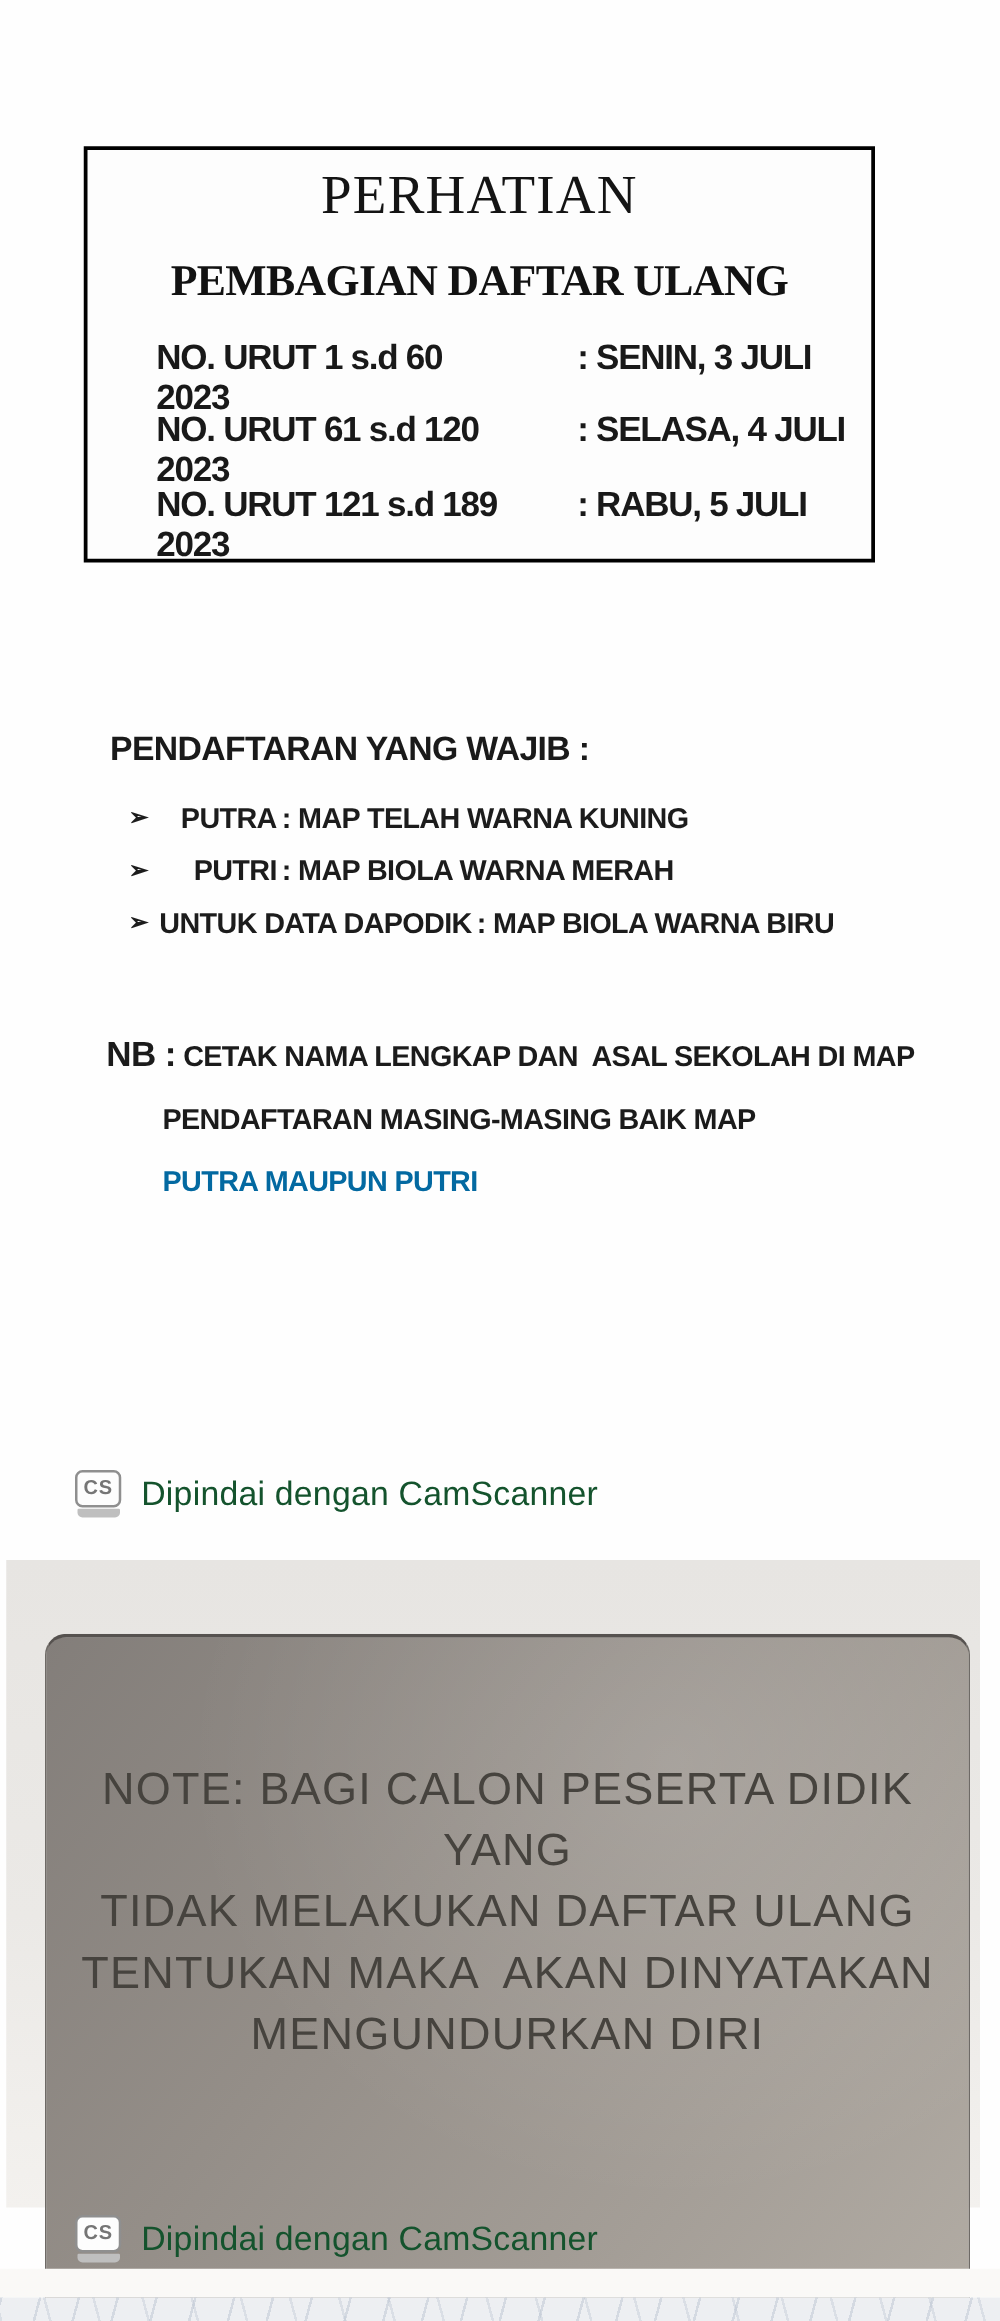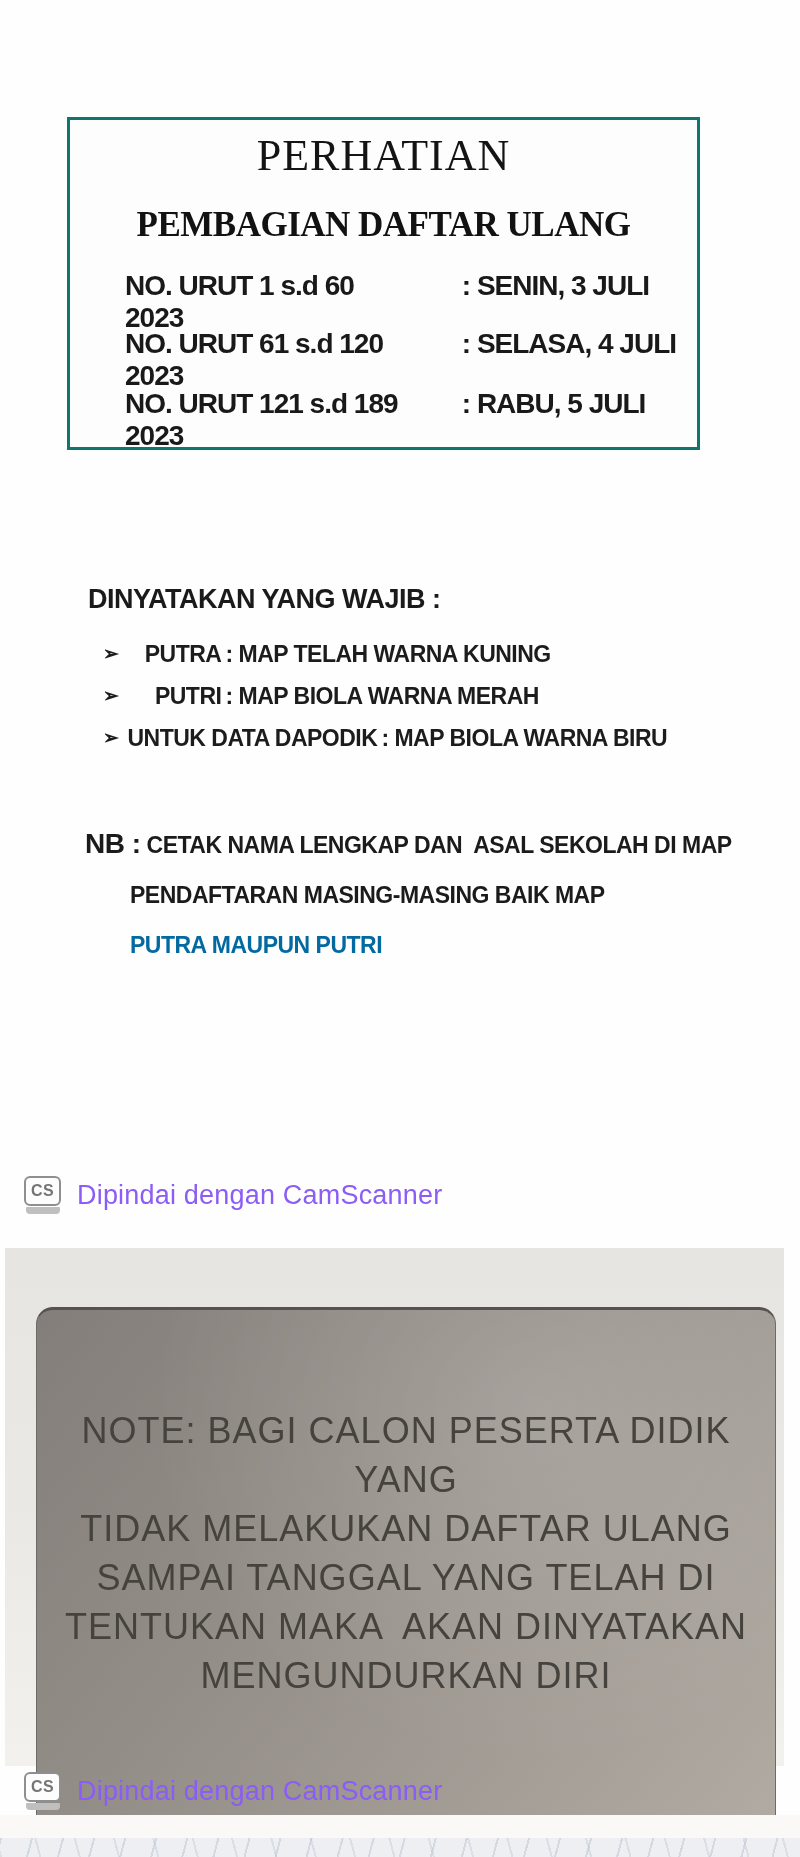--- a/index.html
+++ b/index.html
@@ -8,21 +8,21 @@
     width:800px;height:1857px;
     background:#fefefe;
     overflow:hidden;
     font-family:"Liberation Sans",sans-serif;
   }
   .t{white-space:pre-wrap;}
 
   
   .notice-box{
     position:absolute;left:67px;top:117px;width:633px;height:333px;
-    border:3px solid #0f766e;background:#fdfdfd;box-sizing:border-box;
+    border:3px solid #000000;background:#fdfdfd;box-sizing:border-box;
   }
   .notice-title{
     position:absolute;top:10px;left:0;width:100%;text-align:center;
     font-family:"Liberation Serif",serif;font-size:44px;font-weight:400;
     color:#141414;letter-spacing:1px;
   }
   .notice-subtitle{
     position:absolute;top:85px;left:0;width:100%;text-align:center;
     font-family:"Liberation Serif",serif;font-size:35px;font-weight:700;
     color:#121212;letter-spacing:-0.5px;
@@ -52,28 +52,28 @@
   .nb-label{font-size:28px;font-weight:700;letter-spacing:-0.5px;margin-right:6px;}
   .nb-text{font-size:23px;font-weight:700;letter-spacing:-0.5px;}
   .nb-line2{position:absolute;left:130px;top:882px;font-size:23px;font-weight:700;
     color:#1b1b1b;letter-spacing:-0.5px;white-space:nowrap;}
   .nb-line3{position:absolute;left:130px;top:932px;font-size:23px;font-weight:700;
     color:#0369a1;letter-spacing:-0.5px;white-space:nowrap;}
 
   
   .cam-footer{position:absolute;left:24px;display:flex;align-items:center;gap:13px;}
   .footer-1{top:1176px}.footer-2{top:1772px}
-  .cs-logo{display:block;width:40px;}
+  .cs-logo{display:block;width:40px;margin-left:36px;}
   .cs-box{
     display:block;width:33px;height:26px;border:2.5px solid #8f8f8f;border-radius:6px;
     color:#757575;font-weight:700;font-size:16px;line-height:26px;text-align:center;
     letter-spacing:.5px;background:#fdfdfd;
   }
   .cs-bar{display:block;width:34px;height:7px;background:#bfbfbf;border-radius:1px 1px 4px 4px;margin:1px 0 0 2px;}
-  .cam-text{font-size:27px;color:#8b5cf6;letter-spacing:0.2px;}
+  .cam-text{font-size:27px;color:#14532d;letter-spacing:0.2px;}
 
   
   .photo-band{
     position:absolute;left:5px;top:1248px;width:779px;height:518px;
     background:linear-gradient(180deg,#e7e5e2 0%,#ebe9e6 55%,#f3f1ee 100%);
   }
   .note-card{
     position:absolute;left:36px;top:1307px;width:740px;height:560px;box-sizing:border-box;
     background:
       radial-gradient(ellipse at 68% 18%, rgba(255,255,255,0.14), rgba(255,255,255,0) 55%),
@@ -118,21 +118,21 @@
     <div class="notice-row row-1">
       <span class="rlabel t">NO. URUT 61 s.d 120</span>
       <span class="rvalue t">: SELASA, 4 JULI 2023</span>
     </div>
     <div class="notice-row row-2">
       <span class="rlabel t">NO. URUT 121 s.d 189</span>
       <span class="rvalue t">: RABU, 5 JULI 2023</span>
     </div>
   </div>
 
-  <div class="req-heading t">DINYATAKAN YANG WAJIB :</div>
+  <div class="req-heading t">PENDAFTARAN YANG WAJIB :</div>
 
   <div class="req-item req-0">
     <span class="arrow t">➢</span><span class="blabel t">PUTRA</span><span class="bvalue t">: MAP TELAH WARNA KUNING</span>
   </div>
   <div class="req-item req-1">
     <span class="arrow t">➢</span><span class="blabel t">PUTRI</span><span class="bvalue t">: MAP BIOLA WARNA MERAH</span>
   </div>
   <div class="req-item req-2">
     <span class="arrow t">➢</span><span class="blabel t">UNTUK DATA DAPODIK</span><span class="bvalue t">: MAP BIOLA WARNA BIRU</span>
   </div>
@@ -150,21 +150,20 @@
     </span>
     <span class="cam-text t">Dipindai dengan CamScanner</span>
   </div>
 
   <div class="photo-band"></div>
 
   <div class="note-card">
     <div class="note-lines">
       <div class="note-line t">NOTE: BAGI CALON PESERTA DIDIK YANG</div>
       <div class="note-line t">TIDAK MELAKUKAN DAFTAR ULANG</div>
-      <div class="note-line t">SAMPAI TANGGAL YANG TELAH DI</div>
       <div class="note-line t">TENTUKAN MAKA  AKAN DINYATAKAN</div>
       <div class="note-line t">MENGUNDURKAN DIRI</div>
     </div>
   </div>
 
   <div class="cam-footer footer-2">
     <span class="cs-logo">
       <span class="cs-box t">CS</span>
       <span class="cs-bar"></span>
     </span>

